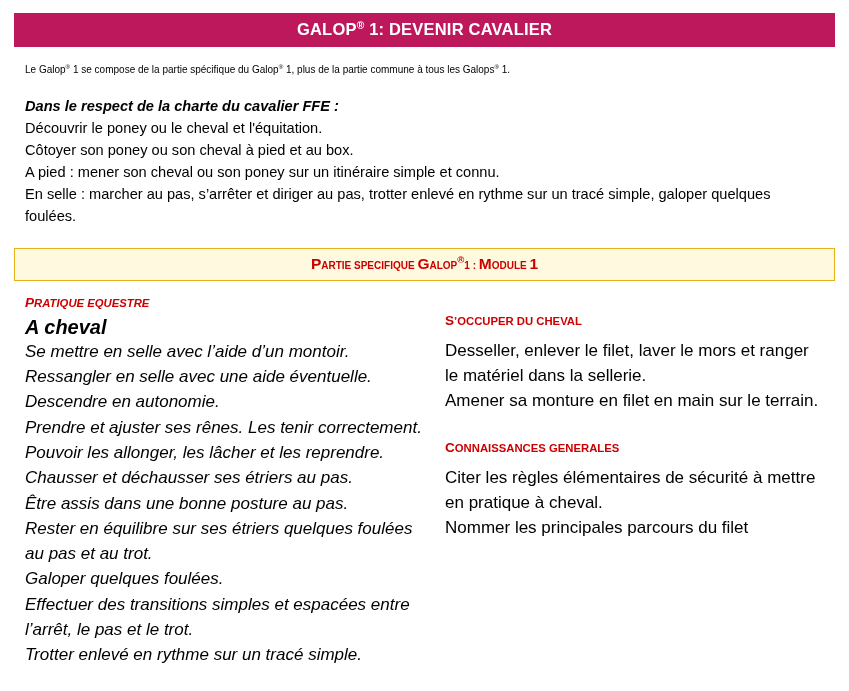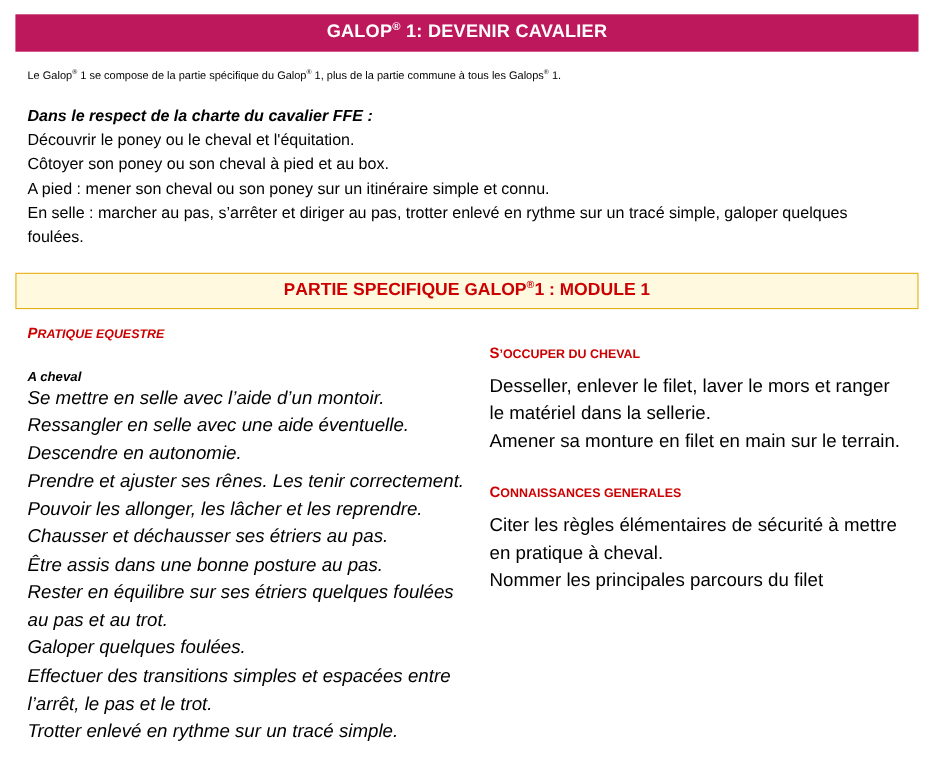--- a/index.html
+++ b/index.html
@@ -64,21 +64,21 @@
     border: 1px solid #E8B018;
     background: #FFF9E0;
     color: #CC0000;
     text-align: center;
     font-weight: bold;
     font-size: 15.5px;
     padding: 6px 4px 7px 4px;
     box-sizing: border-box;
   }
   .module-banner .lc {
-    font-size: 16px;
+    font-size: 10px;
   }
   
   .columns {
     margin-top: 14px;
     display: flex;
     padding: 0 11px;
     box-sizing: border-box;
   }
   .col-left {
     width: 412px;
@@ -95,22 +95,22 @@
   .sec-head {
     color: #CC0000;
     font-weight: bold;
     font-size: 13.6px;
   }
   .sec-head .lc {
     font-size: 11.3px;
   }
   .sub-head {
     font-weight: bold;
-    font-size: 12px;
-    margin-top: 25px;
+    font-size: 20px;
+    margin-top: 6px;
   }
   .body-para {
     font-size: 17px;
     line-height: 1.49;
   }
   .gap-18 { height: 18px; }
   .gap-10 { height: 10px; }
   .arrow-line {
     margin-top: 26px;
     padding: 0 11px;

